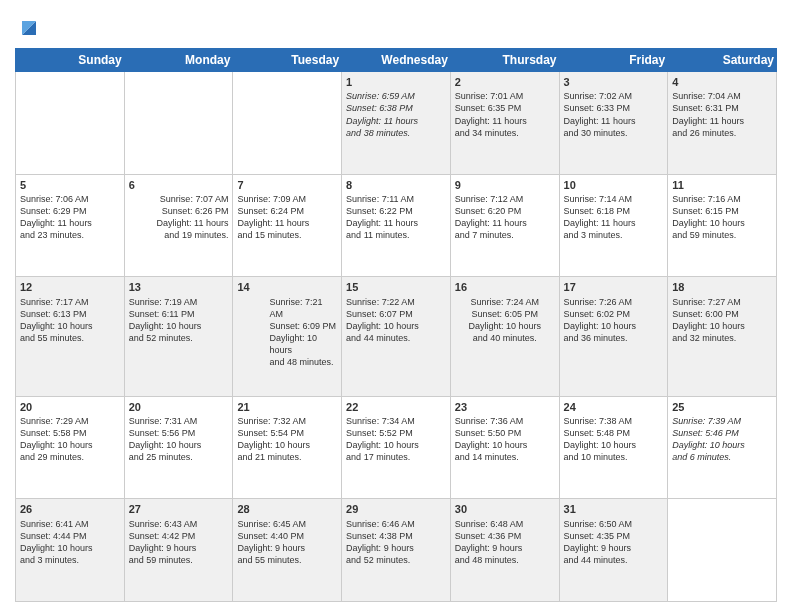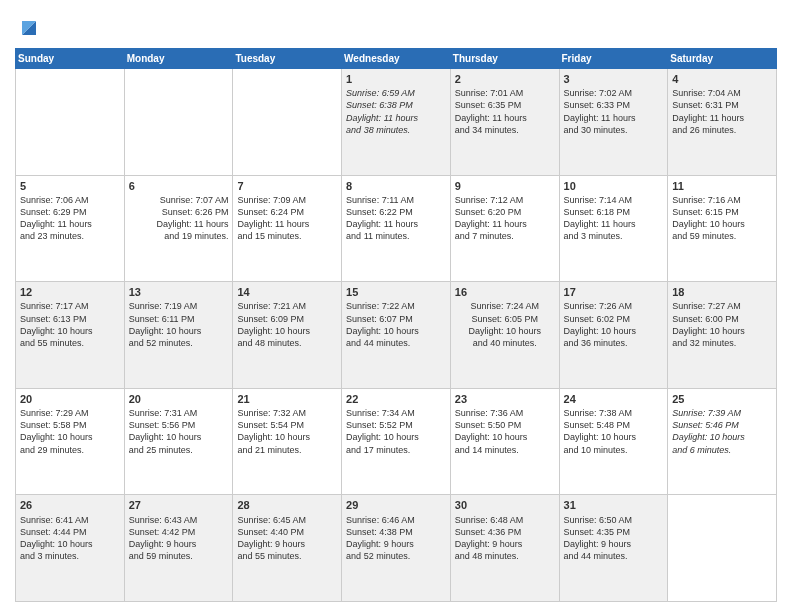--- a/index.html
+++ b/index.html
@@ -63,22 +63,22 @@
     .calendar {
       flex: 1;
       border: 1px solid #ccc;
       border-collapse: collapse;
       width: 100%;
       table-layout: fixed;
     }
     .calendar th {
       background-color: #2a6db5;
       color: #fff;
-      text-align: left;
-      font-size: 10px;
+      text-align: right;
+      font-size: 12px;
       padding: 4px 2px;
       border: 1px solid #2a6db5;
     }
     .calendar td {
       vertical-align: top;
       border: 1px solid #ccc;
       padding: 3px 4px;
       font-size: 9.5px;
       color: #333;
       line-height: 1.3;
@@ -228,21 +228,21 @@
           </td>
           <td class="shaded">
             <div class="day-number">13</div>
             <div class="day-info" style="white-space: pre-line;">Sunrise: 7:19 AM
 Sunset: 6:11 PM
 Daylight: 10 hours
 and 52 minutes.</div>
           </td>
           <td class="shaded">
             <div class="day-number">14</div>
-            <div class="day-info" style="white-space: pre-line;">Sunrise: 7:21 AM
+            <div class="day-info" style="white-space: pre-line; margin-left: 32px;">Sunrise: 7:21 AM
 Sunset: 6:09 PM
 Daylight: 10 hours
 and 48 minutes.</div>
           </td>
           <td class="shaded">
             <div class="day-number">15</div>
             <div class="day-info" style="white-space: pre-line;">Sunrise: 7:22 AM
 Sunset: 6:07 PM
 Daylight: 10 hours
 and 44 minutes.</div>

